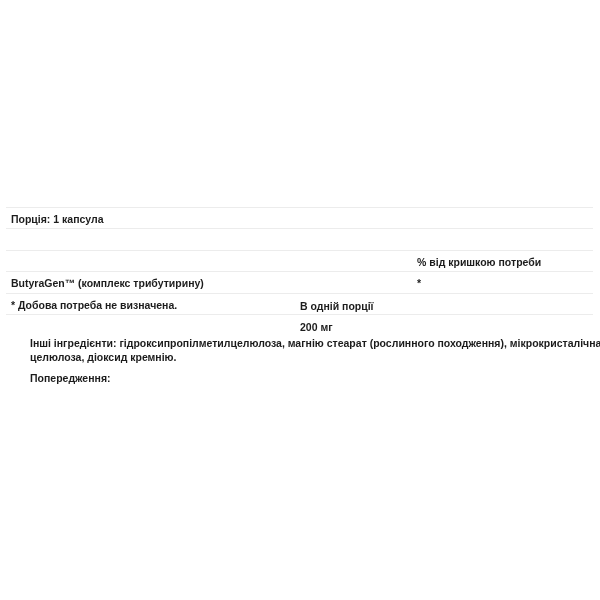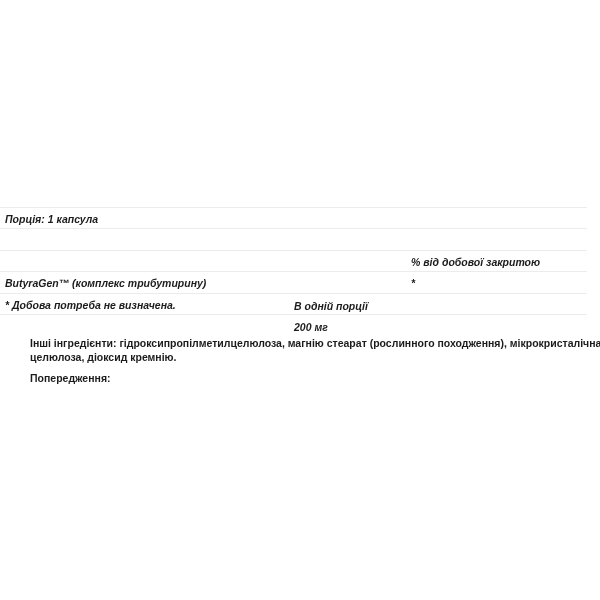--- a/index.html
+++ b/index.html
@@ -12,24 +12,23 @@
     }
     body {
       font-family: "Liberation Sans", "DejaVu Sans", sans-serif;
       color: #1c1c1c;
       font-size: 10.5px;
       font-weight: bold;
       position: relative;
     }
     .facts {
       position: absolute;
-      left: 0;
+      left: 6px;
       top: 207px;
       width: 587px;
-      font-style: italic;
     }
     .row {
       position: relative;
       height: 21.4px;
       border-top: 1px solid #ececec;
       box-sizing: border-box;
     }
     .row.last {
       border-bottom: 1px solid #ececec;
       height: 22.4px;
@@ -63,21 +62,21 @@
 </head>
 <body>
 
 <div class="facts">
   <div class="row">
     <span class="cell c1">Порція: 1 капсула</span>
   </div>
   <div class="row"></div>
   <div class="row">
     <span class="cell c2">В одній порції</span>
-    <span class="cell c3">% від добової закритою</span>
+    <span class="cell c3">% від кришкою потреби</span>
   </div>
   <div class="row">
     <span class="cell c1">ButyraGen™ (комплекс трибутирину)</span>
     <span class="cell c2">200 мг</span>
     <span class="cell c3">*</span>
   </div>
   <div class="row last">
     <span class="cell c1">* Добова потреба не визначена.</span>
   </div>
 </div>

